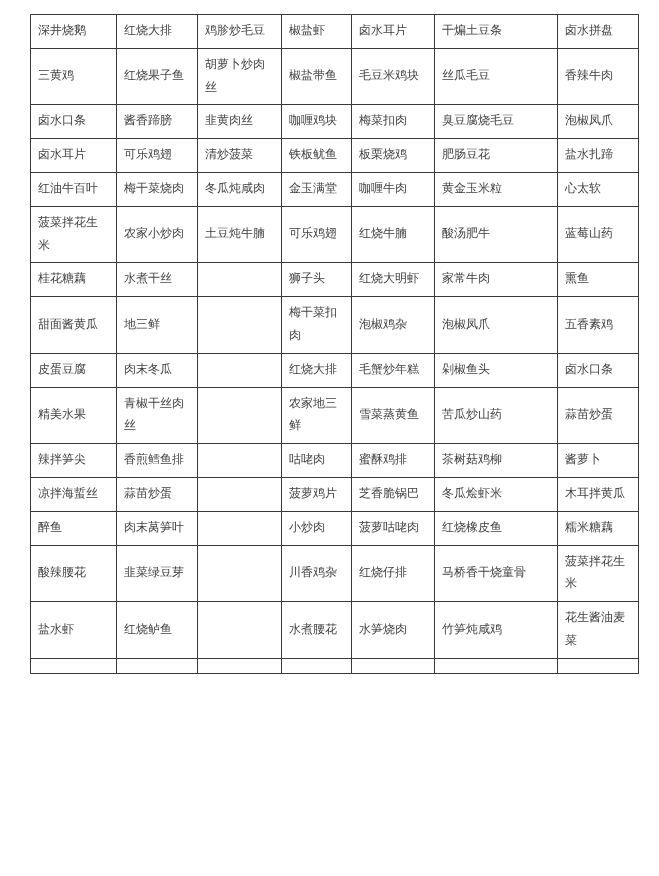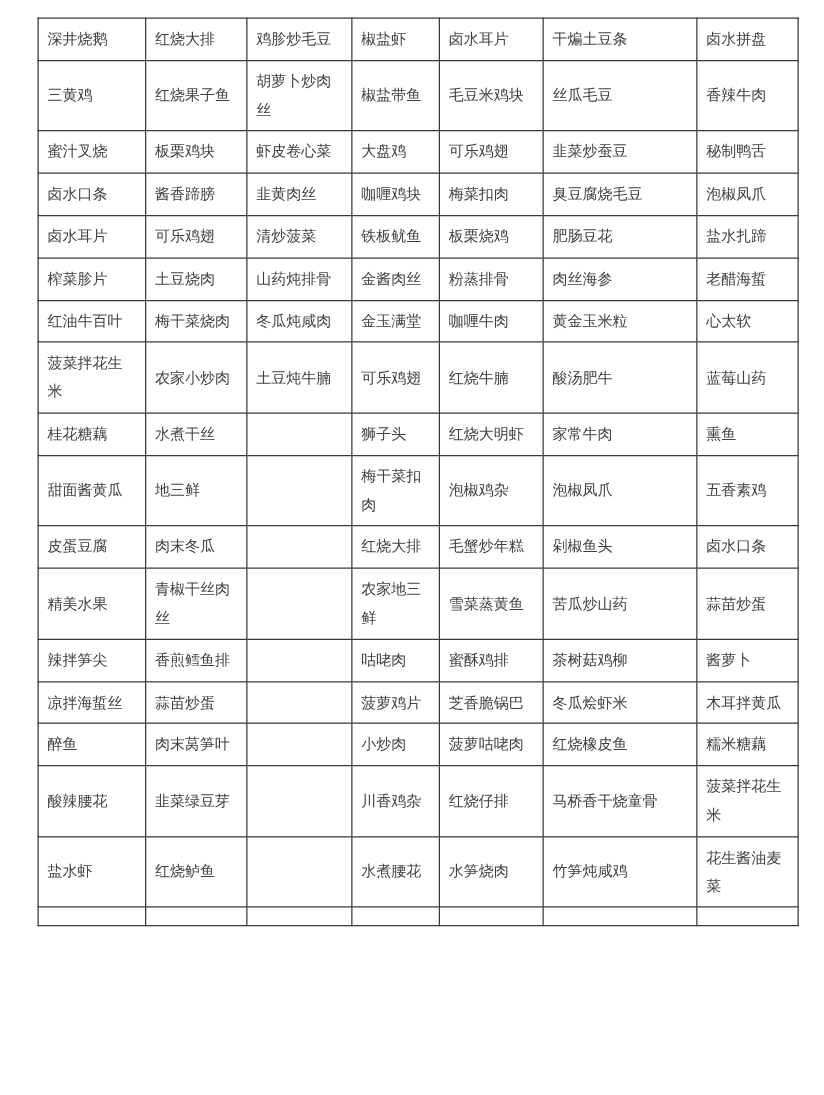--- a/index.html
+++ b/index.html
@@ -17,20 +17,21 @@
   }
   table.menu {
     position: absolute;
     left: 30px;
     top: 14px;
     border-collapse: collapse;
     table-layout: fixed;
     width: 608px;
     font-size: 12px;
     color: #3f3f3f;
+    font-family: Liberation Mono, monospace;
   }
   table.menu td {
     border: 1px solid #3a3a3a;
     padding: 5px 7px;
     vertical-align: middle;
     line-height: 1.9;
     word-break: break-all;
     overflow: hidden;
   }
   table.menu col.c1 { width: 86px; }
@@ -72,56 +73,38 @@
         <tr>
           <td>三黄鸡</td>
           <td>红烧果子鱼</td>
           <td>胡萝卜炒肉丝</td>
           <td>椒盐带鱼</td>
           <td>毛豆米鸡块</td>
           <td>丝瓜毛豆</td>
           <td>香辣牛肉</td>
         </tr>
         <tr>
-          <td>蜜汁叉烧</td>
-          <td>板栗鸡块</td>
-          <td>虾皮卷心菜</td>
-          <td>大盘鸡</td>
-          <td>可乐鸡翅</td>
-          <td>韭菜炒蚕豆</td>
-          <td>秘制鸭舌</td>
-        </tr>
-        <tr>
           <td>卤水口条</td>
           <td>酱香蹄膀</td>
           <td>韭黄肉丝</td>
           <td>咖喱鸡块</td>
           <td>梅菜扣肉</td>
           <td>臭豆腐烧毛豆</td>
           <td>泡椒凤爪</td>
         </tr>
         <tr>
           <td>卤水耳片</td>
           <td>可乐鸡翅</td>
           <td>清炒菠菜</td>
           <td>铁板鱿鱼</td>
           <td>板栗烧鸡</td>
           <td>肥肠豆花</td>
           <td>盐水扎蹄</td>
         </tr>
         <tr>
-          <td>榨菜胗片</td>
-          <td>土豆烧肉</td>
-          <td>山药炖排骨</td>
-          <td>金酱肉丝</td>
-          <td>粉蒸排骨</td>
-          <td>肉丝海参</td>
-          <td>老醋海蜇</td>
-        </tr>
-        <tr>
           <td>红油牛百叶</td>
           <td>梅干菜烧肉</td>
           <td>冬瓜炖咸肉</td>
           <td>金玉满堂</td>
           <td>咖喱牛肉</td>
           <td>黄金玉米粒</td>
           <td>心太软</td>
         </tr>
         <tr>
           <td>菠菜拌花生米</td>

